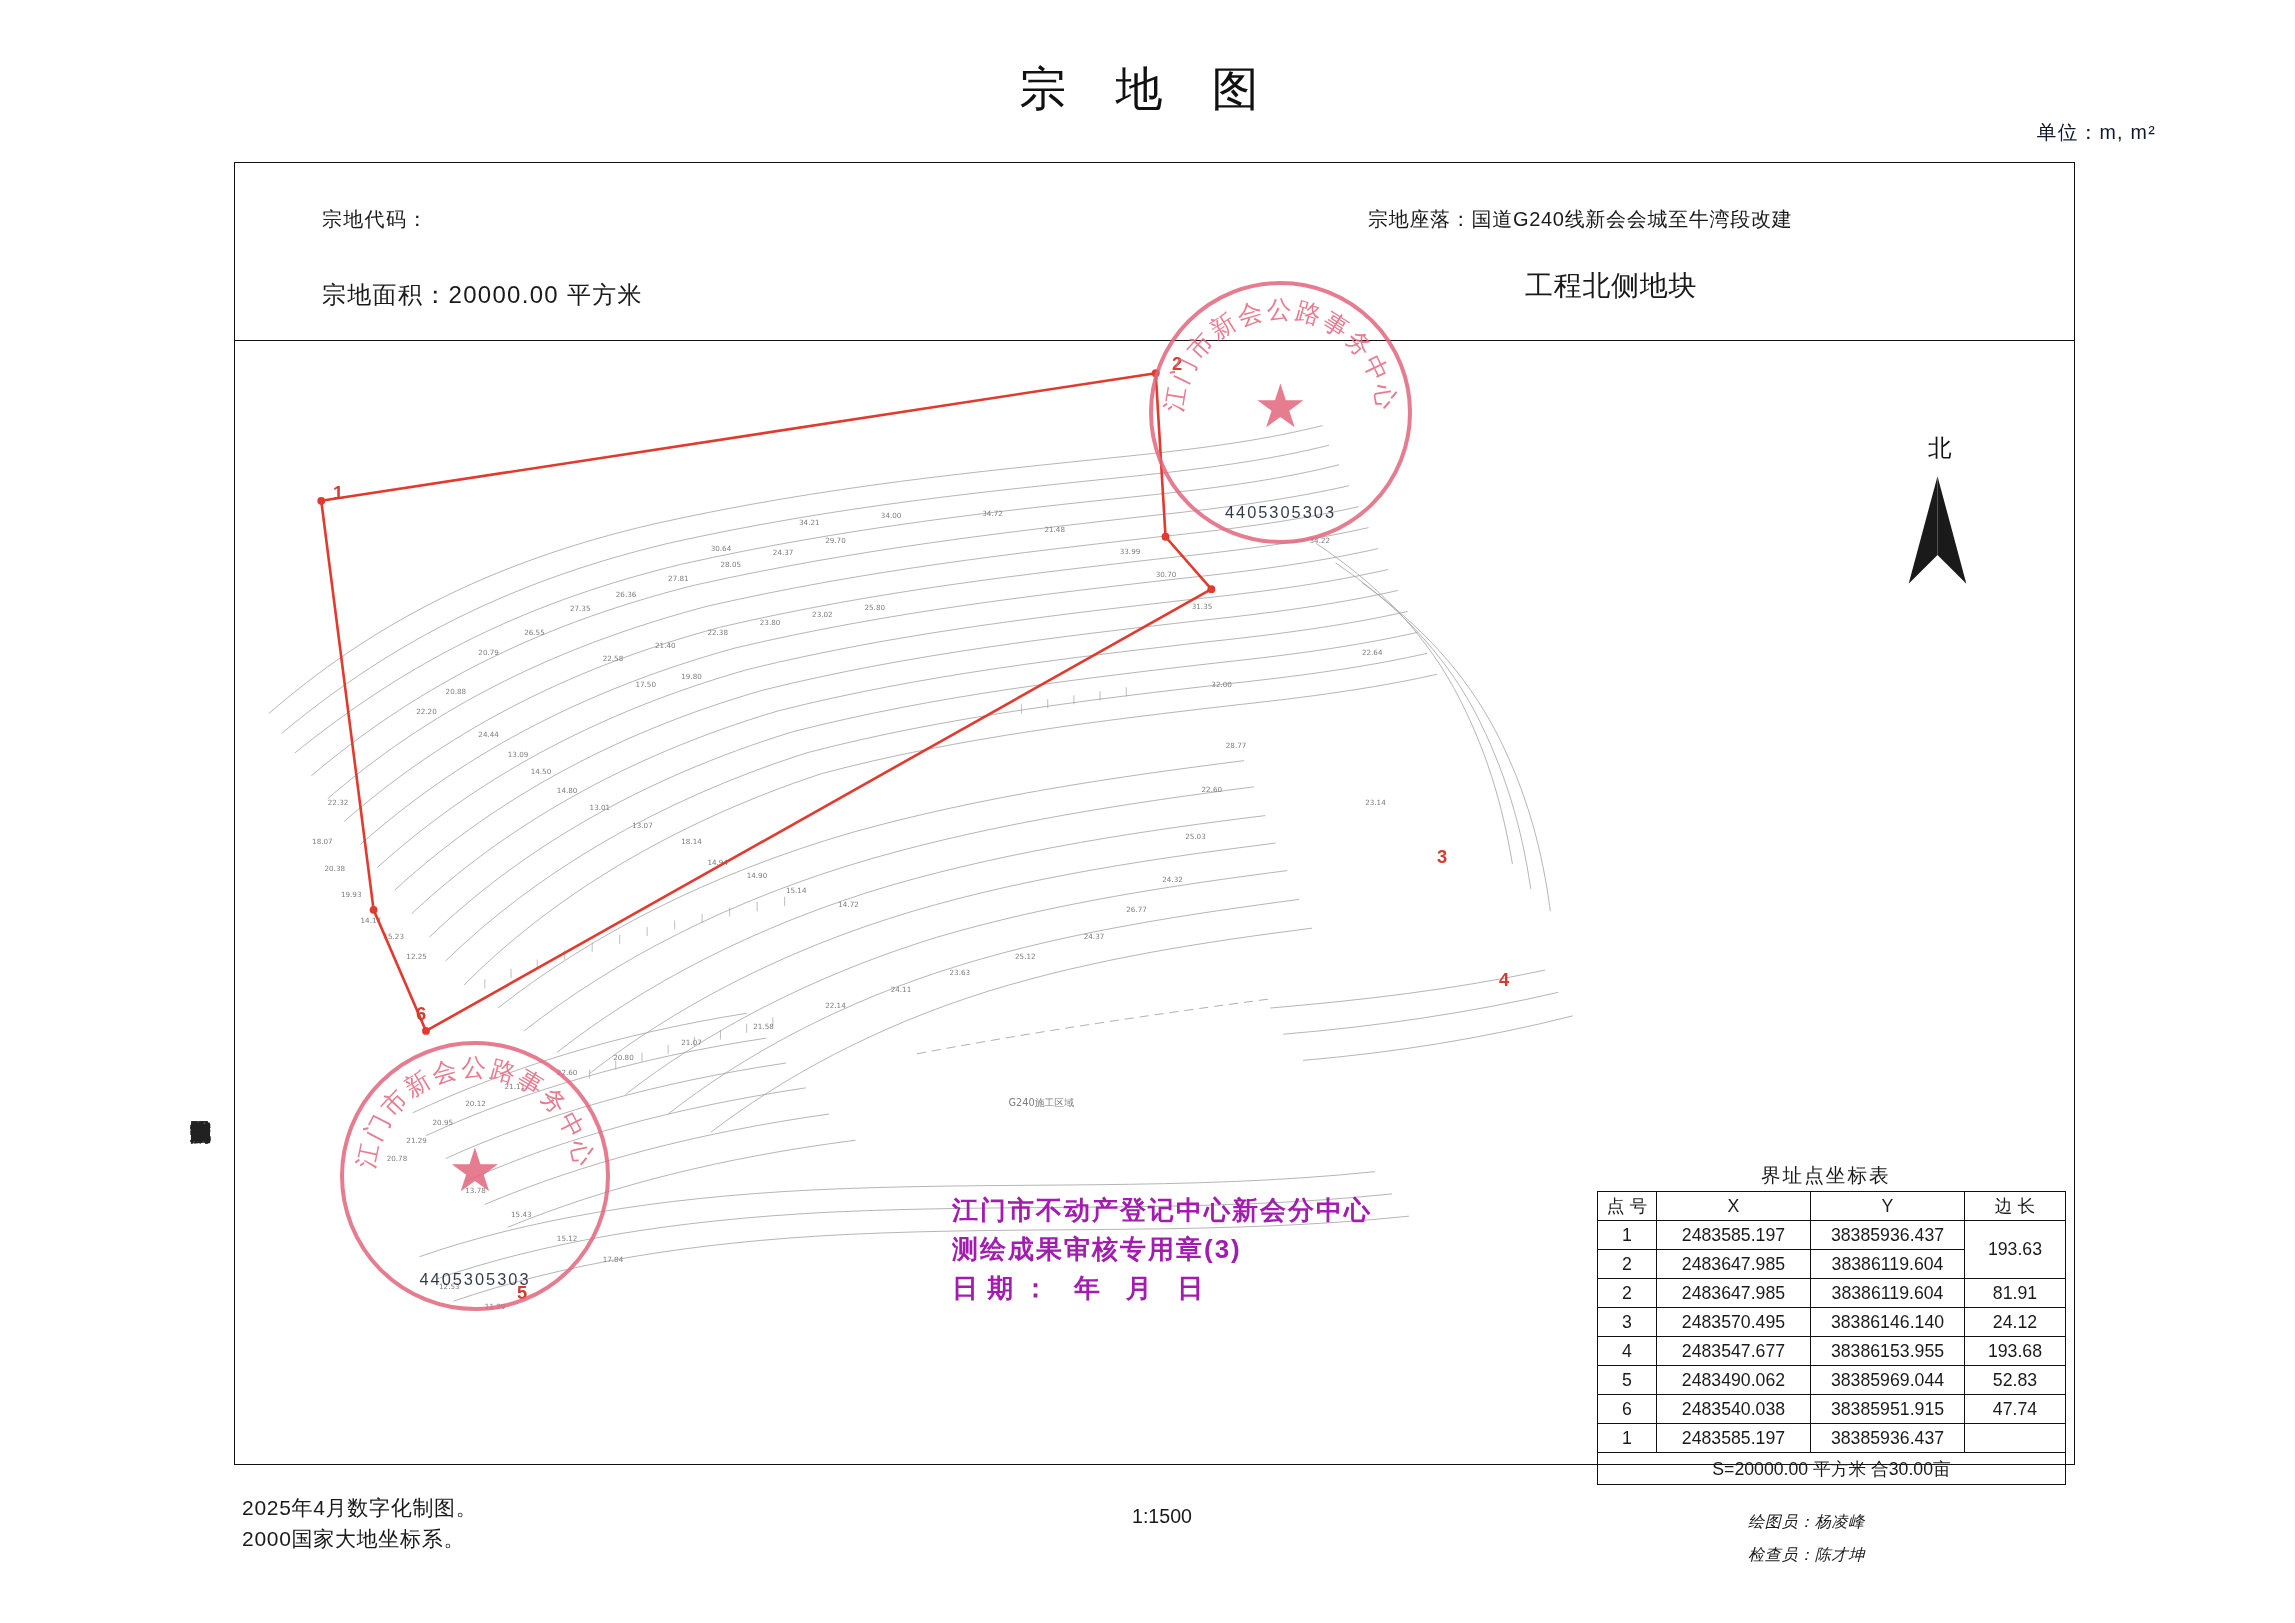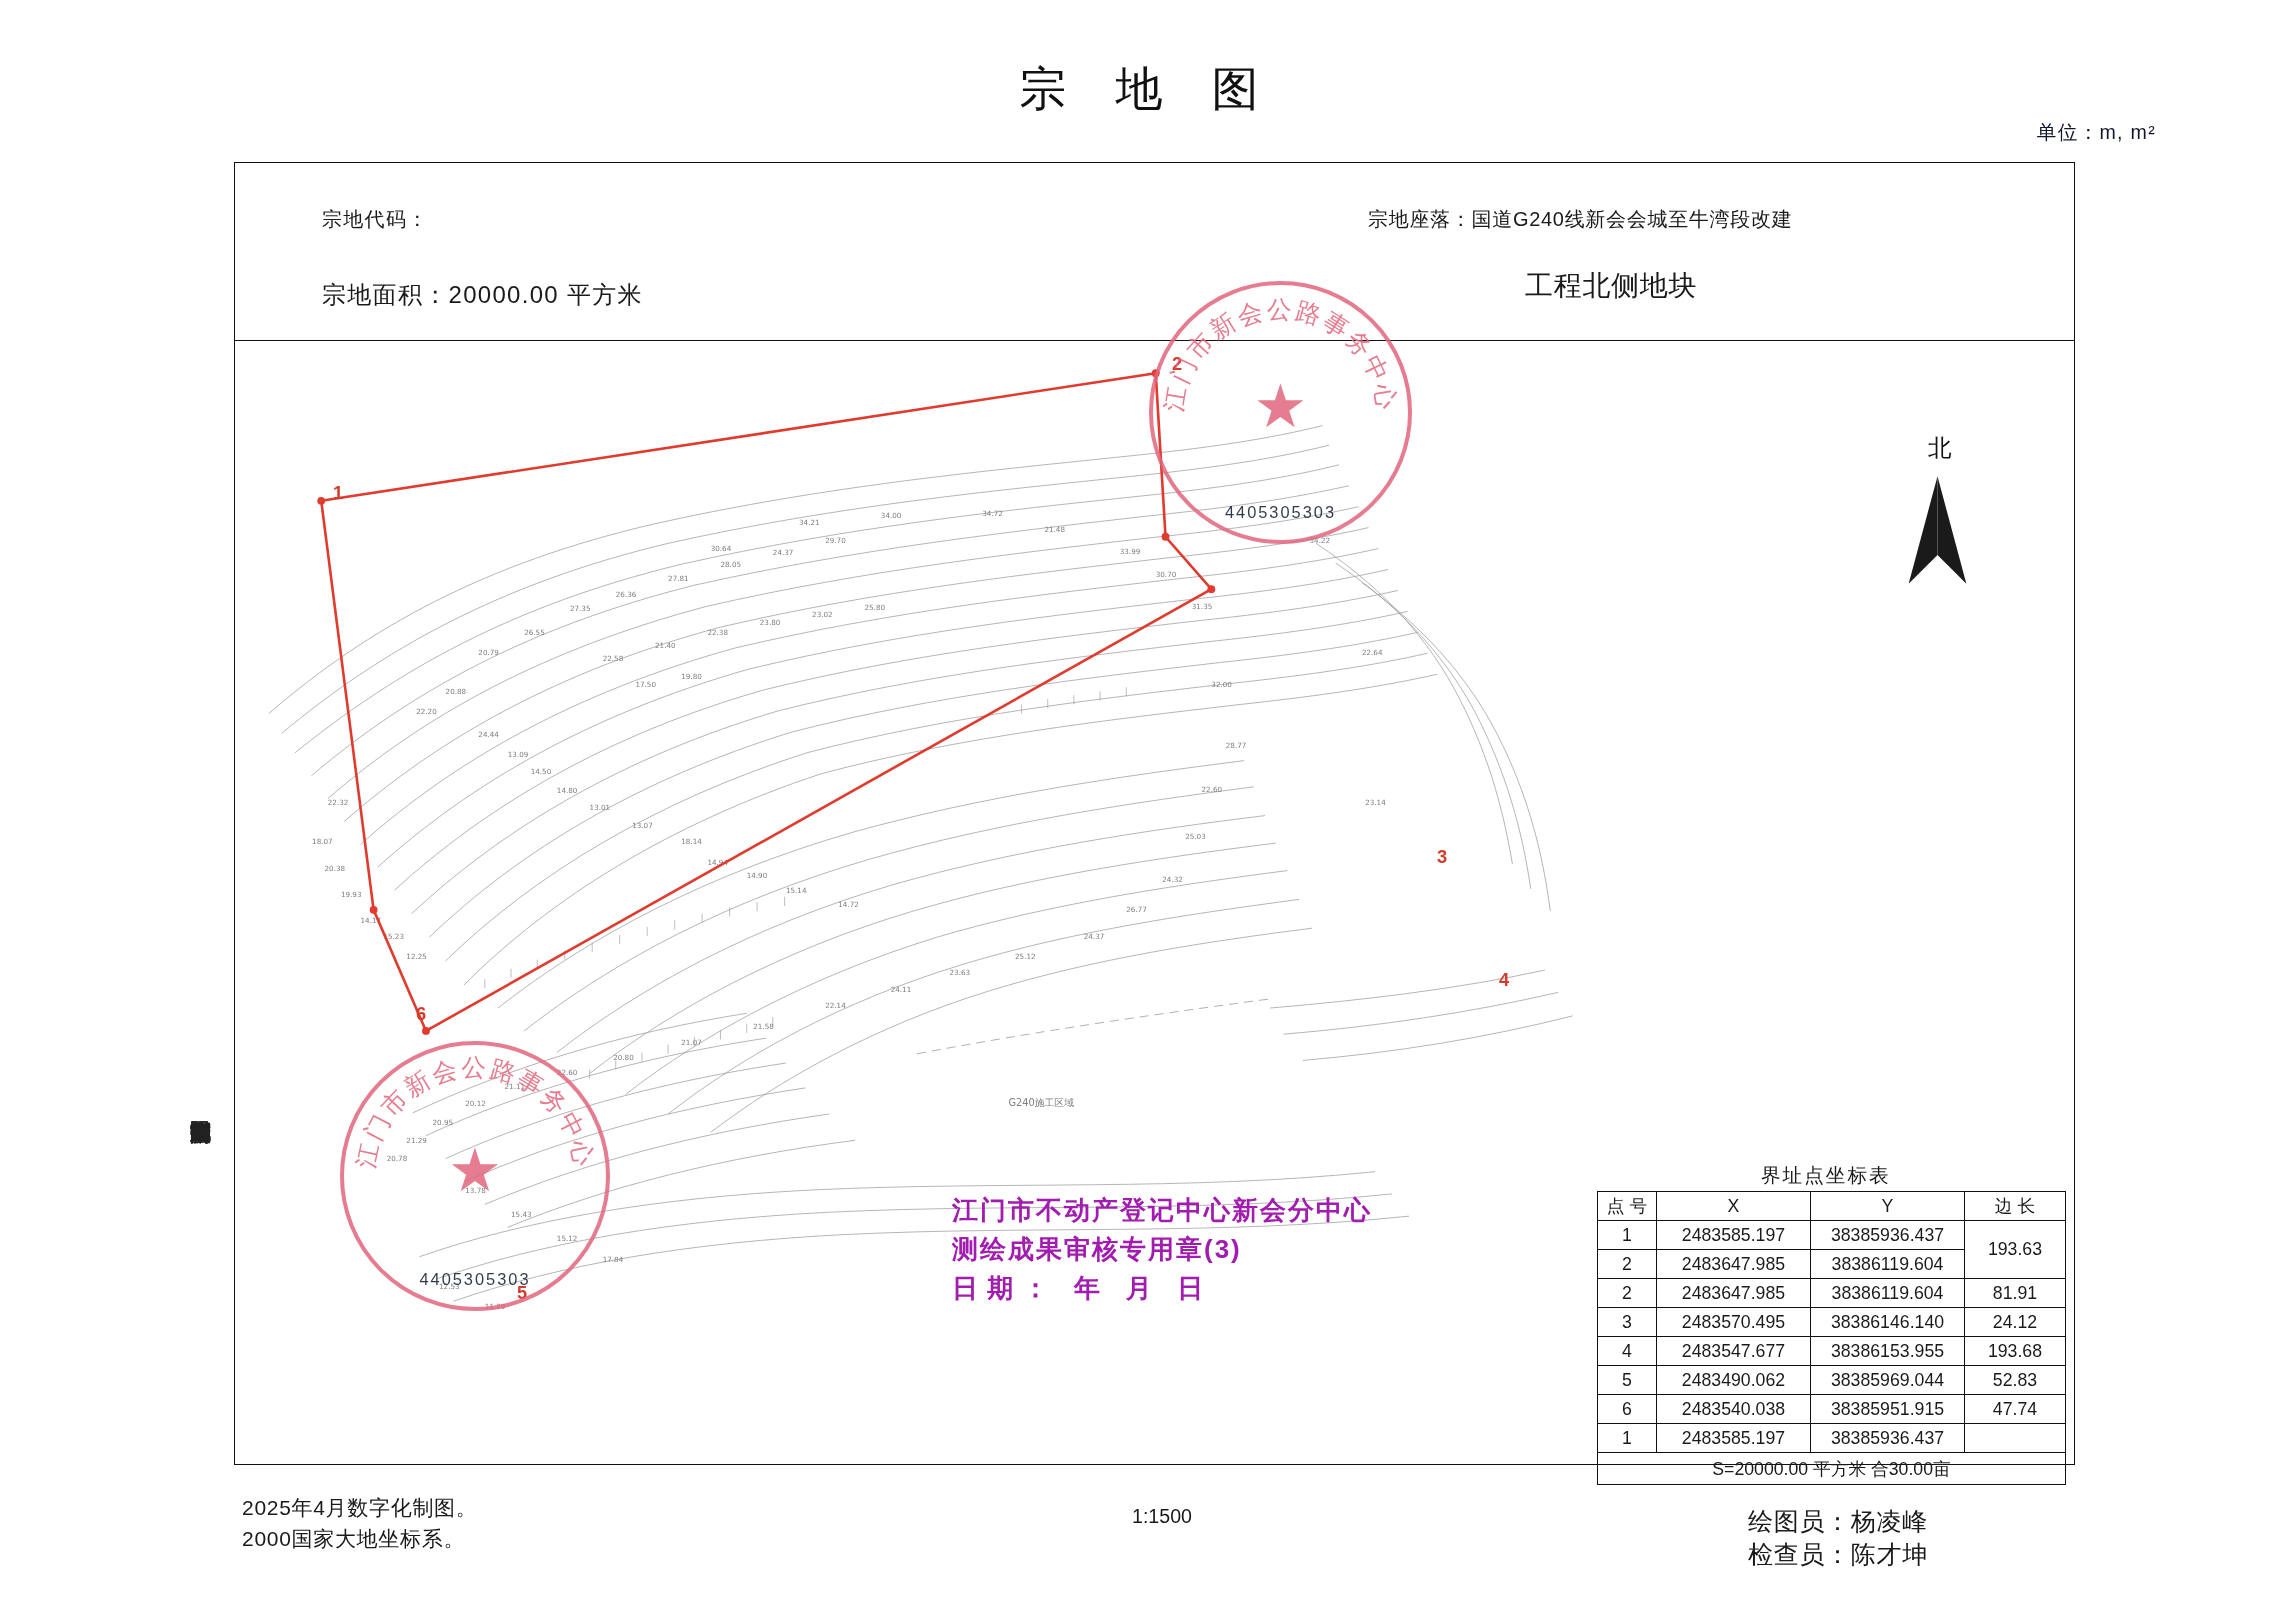--- a/index.html
+++ b/index.html
@@ -53,21 +53,21 @@
   .coord-table td,.coord-table th{border:1.3px solid #111;text-align:center;font-weight:normal;height:26px;}
   .c-no{width:56px;}
   .c-x{width:151px;}
   .c-y{width:151px;}
   .c-len{width:98px;margin-top:13px;}
   .total-row td{height:29px;font-size:17.7px;}
 
   
   .f-left{position:absolute;left:242px;top:1492px;font-size:21px;line-height:31px;letter-spacing:0.7px;}
   .f-scale{position:absolute;left:1132px;top:1505px;font-size:19.6px;}
-  .f-right{position:absolute;left:1748px;top:1505px;font-size:25px;line-height:33px;letter-spacing:0.7px;}
+  .f-right{position:absolute;left:1748px;top:1505px;font-size:16px;line-height:33px;letter-spacing:0.7px;font-style:italic;}
 
   .lbl{position:absolute;color:#d33b2c;font-size:18.3px;font-weight:bold;}
 </style>
 </head>
 <body>
 
 <div class="root">
 
   <div class="doc-title">宗 地 图</div>
   <div class="unit-line">单位：m, m²</div>

